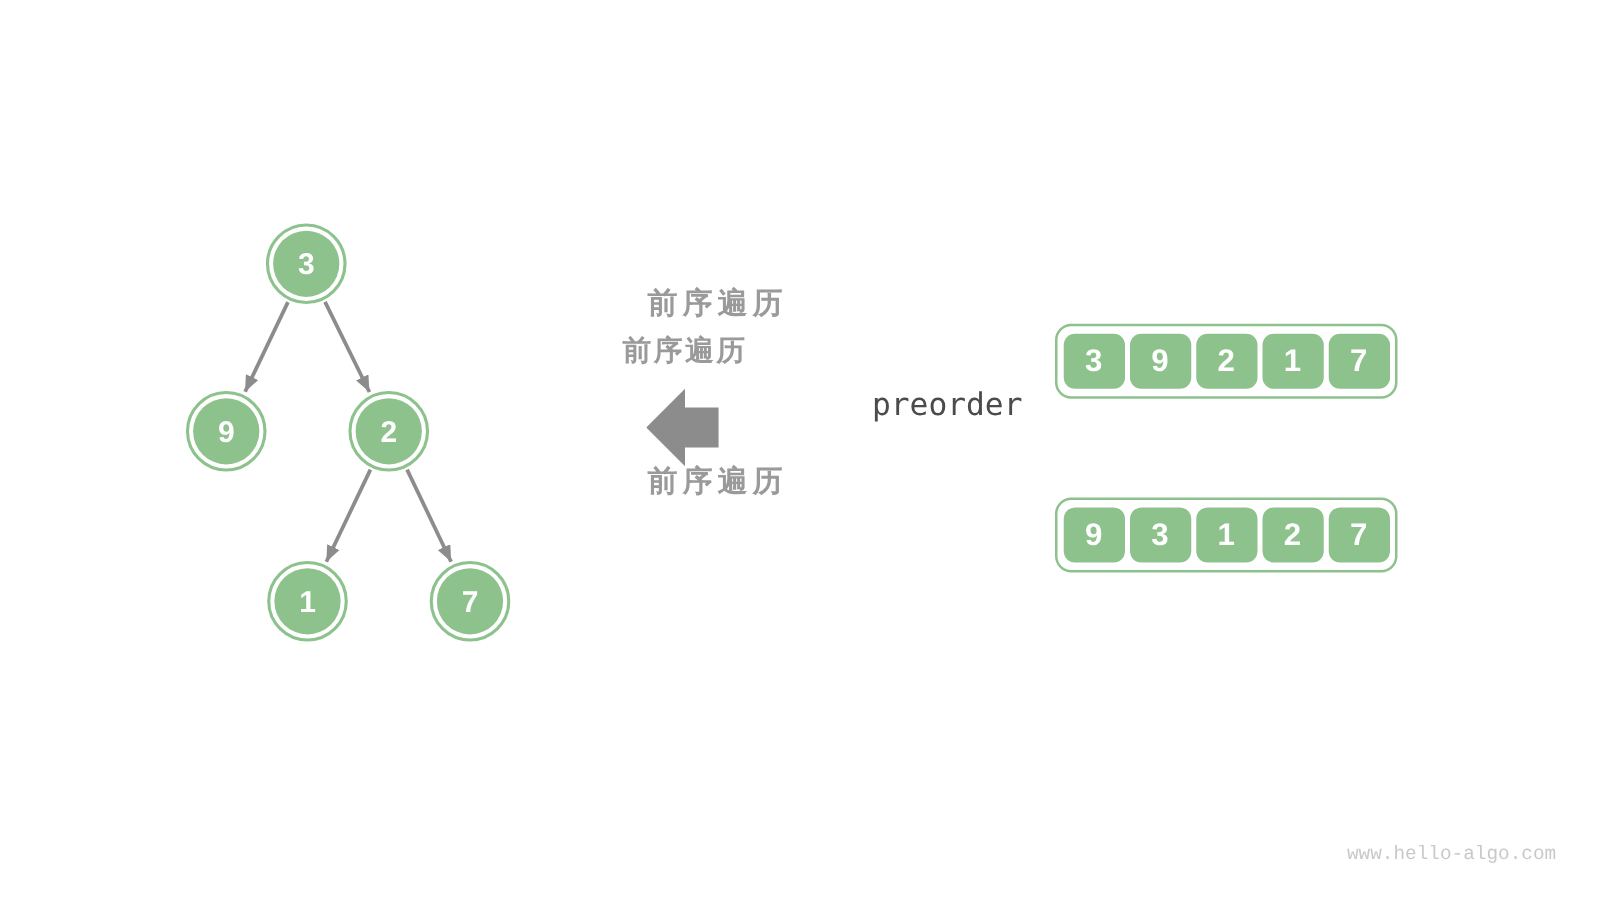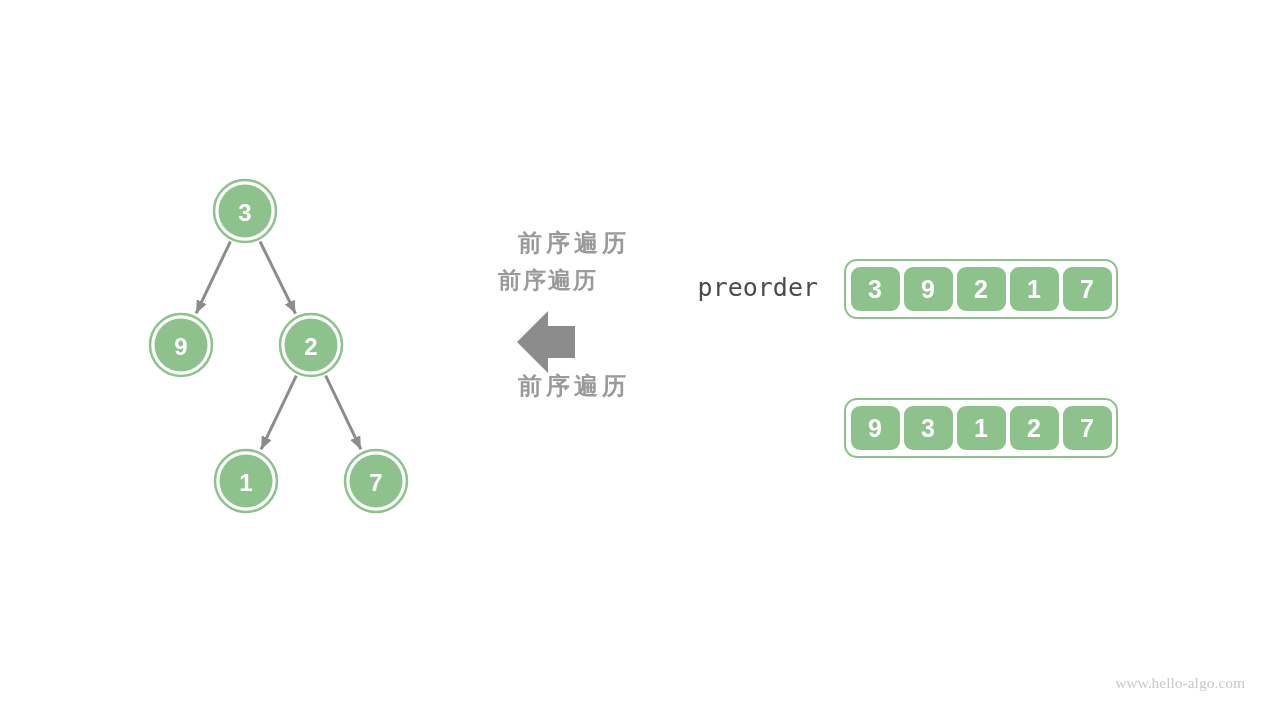--- a/index.html
+++ b/index.html
@@ -56,20 +56,21 @@
   }
   .trav-en {
     position: absolute;
     left: 518px;
     width: 300px;
     text-align: right;
     font-family: "DejaVu Sans Mono", "Liberation Mono", monospace;
     font-size: 25px;
     color: var(--mono-dark, #4B4B4B);
     line-height: 30px;
+    margin-top: 36px;
   }
   .array-box {
     position: absolute;
     left: 844px;
     width: 274px;
     height: 60px;
     box-sizing: border-box;
     background: #ffffff;
     border: 2.5px solid var(--green, #8DC28D);
     border-radius: 13px;
@@ -89,21 +90,21 @@
     font-weight: bold;
     display: flex;
     align-items: center;
     justify-content: center;
   }
   
   .watermark {
     position: absolute;
     right: 35px;
     top: 674px;
-    font-family: Liberation Serif, serif;
+    font-family: Liberation Mono, monospace;
     font-size: 15.5px;
     color: var(--watermark-gray, #C9C9C9);
   }
 </style>
 </head>
 <body>
 
 <div class="canvas">
 
   <svg id="tree-svg" width="560" height="560">

